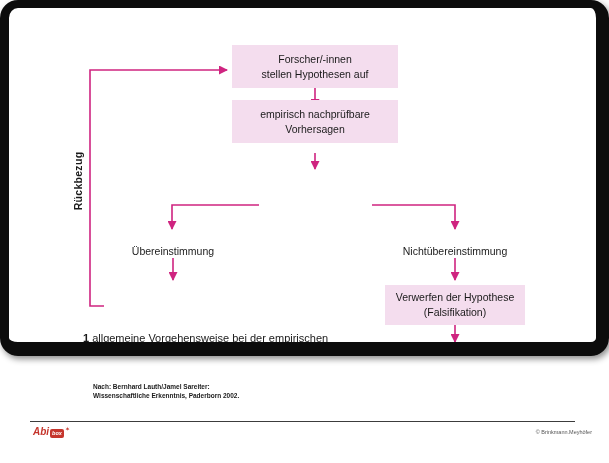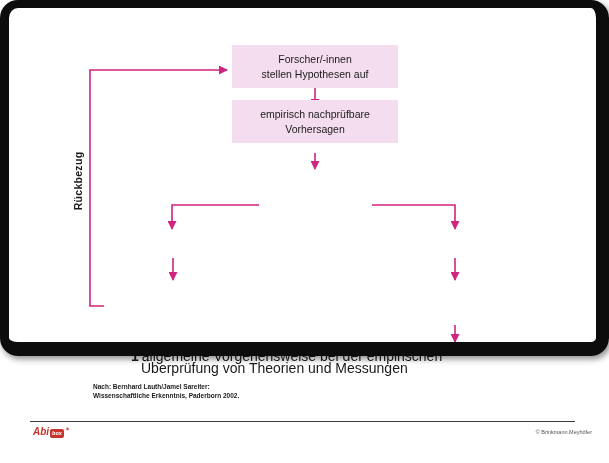--- a/index.html
+++ b/index.html
@@ -38,21 +38,21 @@
   }
   .flabel{
     position:absolute;text-align:center;white-space:pre-line;
     font-size:10.5px;line-height:14px;color:var(--text);z-index:2;
   }
   .rueckbezug{
     position:absolute;left:38px;top:175px;width:80px;height:12px;
     line-height:12px;text-align:center;font-weight:bold;font-size:10.5px;
     transform:rotate(-90deg);letter-spacing:.3px;z-index:2;
   }
-  .caption{position:absolute;left:83px;top:350px;font-size:14px;line-height:12px;z-index:2;margin-left:48px;}
+  .caption{position:absolute;left:83px;top:332px;font-size:11px;line-height:12px;z-index:2;}
   .caption .num{font-weight:bold;margin-right:3px;}
   .caption .l2{margin-left:10px;}
   .source{position:absolute;left:93px;top:382px;font-size:6.5px;font-weight:bold;line-height:9px;z-index:2;}
   .footer-rule{position:absolute;left:30px;top:421px;width:545px;height:1px;background:#3c3c3c;z-index:2;}
   .logo{position:absolute;left:33px;top:426px;display:flex;align-items:flex-start;z-index:2;}
   .logo .abi{color:var(--logo-red);font-weight:bold;font-style:italic;font-size:10px;line-height:11px;}
   .logo .badge{
     background:var(--logo-red);color:#fff;font-weight:bold;font-style:italic;
     font-size:5.5px;line-height:7px;padding:1px 2px;border-radius:2px;
     margin-left:1px;margin-top:3px;
@@ -81,23 +81,27 @@
     <polyline class="connector" points="104,306 90,306 90,70 227,70" marker-end="url(#ah)"></polyline>
   </svg>
 
   <div class="node" style="left:232px;top:45px;width:166px;height:43px;">Forscher/-innen
 stellen Hypothesen auf</div>
 
   <div class="node" style="left:232px;top:100px;width:166px;height:43px;">empirisch nachprüfbare
 Vorhersagen</div>
 
 
+  <div class="flabel" style="left:103px;top:244px;width:140px;">Übereinstimmung</div>
+
+  <div class="flabel" style="left:385px;top:244px;width:140px;">Nichtübereinstimmung</div>
 
 
-
+  <div class="node" style="left:385px;top:285px;width:140px;height:40px;">Verwerfen der Hypothese
+(Falsifikation)</div>
 
 
   <div class="rueckbezug">Rückbezug</div>
 
   <div class="caption">
     <div>
       <span class="num">1</span><span>allgemeine Vorgehensweise bei der empirischen</span>
     </div>
     <div class="l2">Überprüfung von Theorien und Messungen</div>
   </div>

